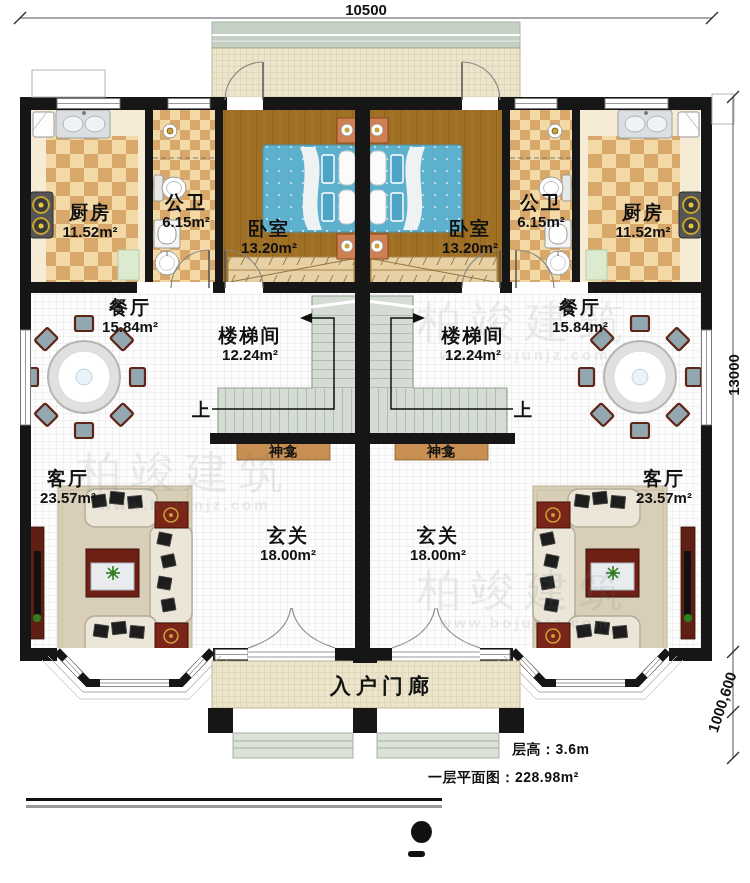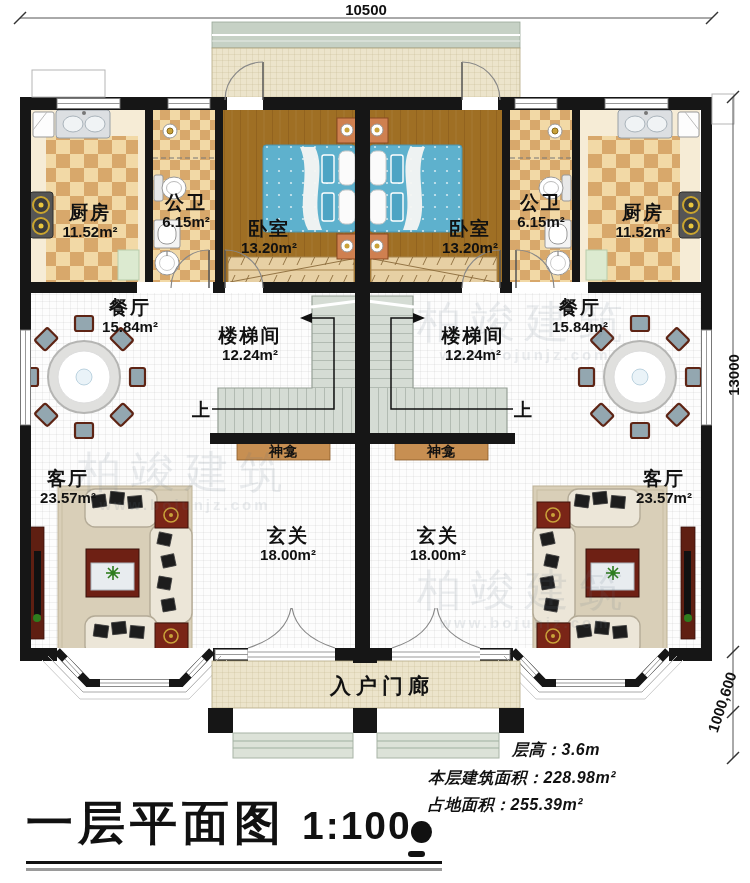--- a/index.html
+++ b/index.html
@@ -47,21 +47,21 @@
   .dim.rot2{transform:translate(-50%,-50%) rotate(-72deg);}
 
   .title-block{position:absolute;left:26px;top:792px;width:416px;z-index:6;}
   .title-row{display:flex;align-items:baseline;gap:16px;}
   .title-big{font-size:47px;font-weight:700;letter-spacing:5px;}
   .title-scale{font-size:39px;font-weight:600;letter-spacing:2px;}
   .rule1{height:3px;background:#111;margin-top:6px;}
   .rule2{height:3px;background:#9a9a9a;margin-top:4px;}
 
   .info-block{position:absolute;left:428px;top:736px;z-index:6;}
-  .info-line{font-size:16px;font-weight:700;line-height:27.5px;letter-spacing:.5px;white-space:nowrap;font-style:italic;}
+  .info-line{font-size:14px;font-weight:700;line-height:27.5px;letter-spacing:.5px;white-space:nowrap;}
   .info-line.l1{margin-left:84px;}
   .logo-dot{position:absolute;left:411px;top:821px;width:21px;height:22px;border-radius:50%;background:#111;z-index:4;}
   .logo-dash{position:absolute;left:408px;top:851px;width:17px;height:6px;border-radius:3px;background:#111;z-index:4;}
 
   .wm{position:absolute;transform:translate(-50%,-50%);text-align:center;opacity:.12;color:#5f7184;pointer-events:none;z-index:4;}
   .wm .b{font-size:44px;font-weight:400;letter-spacing:10px;line-height:48px;}
   .wm .u{font-size:15px;font-weight:700;letter-spacing:3px;}
 </style>
 </head>
 <body>
@@ -616,29 +616,24 @@
 <div class="tag tag-shrine" style="left:441px;top:452px;">神龛</div>
 <div class="tag tag-up" style="left:201px;top:410px;">上</div>
 <div class="tag tag-up" style="left:523px;top:410px;">上</div>
 <div class="tag tag-porch" style="left:366px;top:686px;">入户门廊</div>
 
 <div class="dim" style="left:366px;top:9px;">10500</div>
 <div class="dim rot" style="left:733px;top:375px;">13000</div>
 <div class="dim rot2" style="left:722px;top:702px;">1000,600</div>
 
 <div class="title-block">
-  <div class="title-row">
-    <span class="title-big">一层平面图</span>
-    <span class="title-scale">1:100</span>
-  </div>
   <div class="rule1"></div>
   <div class="rule2"></div>
 </div>
 
 <div class="logo-dot"></div>
 <div class="logo-dash"></div>
 <div class="info-block">
   <div class="info-line l1">层高：3.6m</div>
-  <div class="info-line">本层建筑面积：228.98m²</div>
-  <div class="info-line">占地面积：255.39m²</div>
+  <div class="info-line">一层平面图：228.98m²</div>
 </div>
 
 </div>
 
 </body></html>

